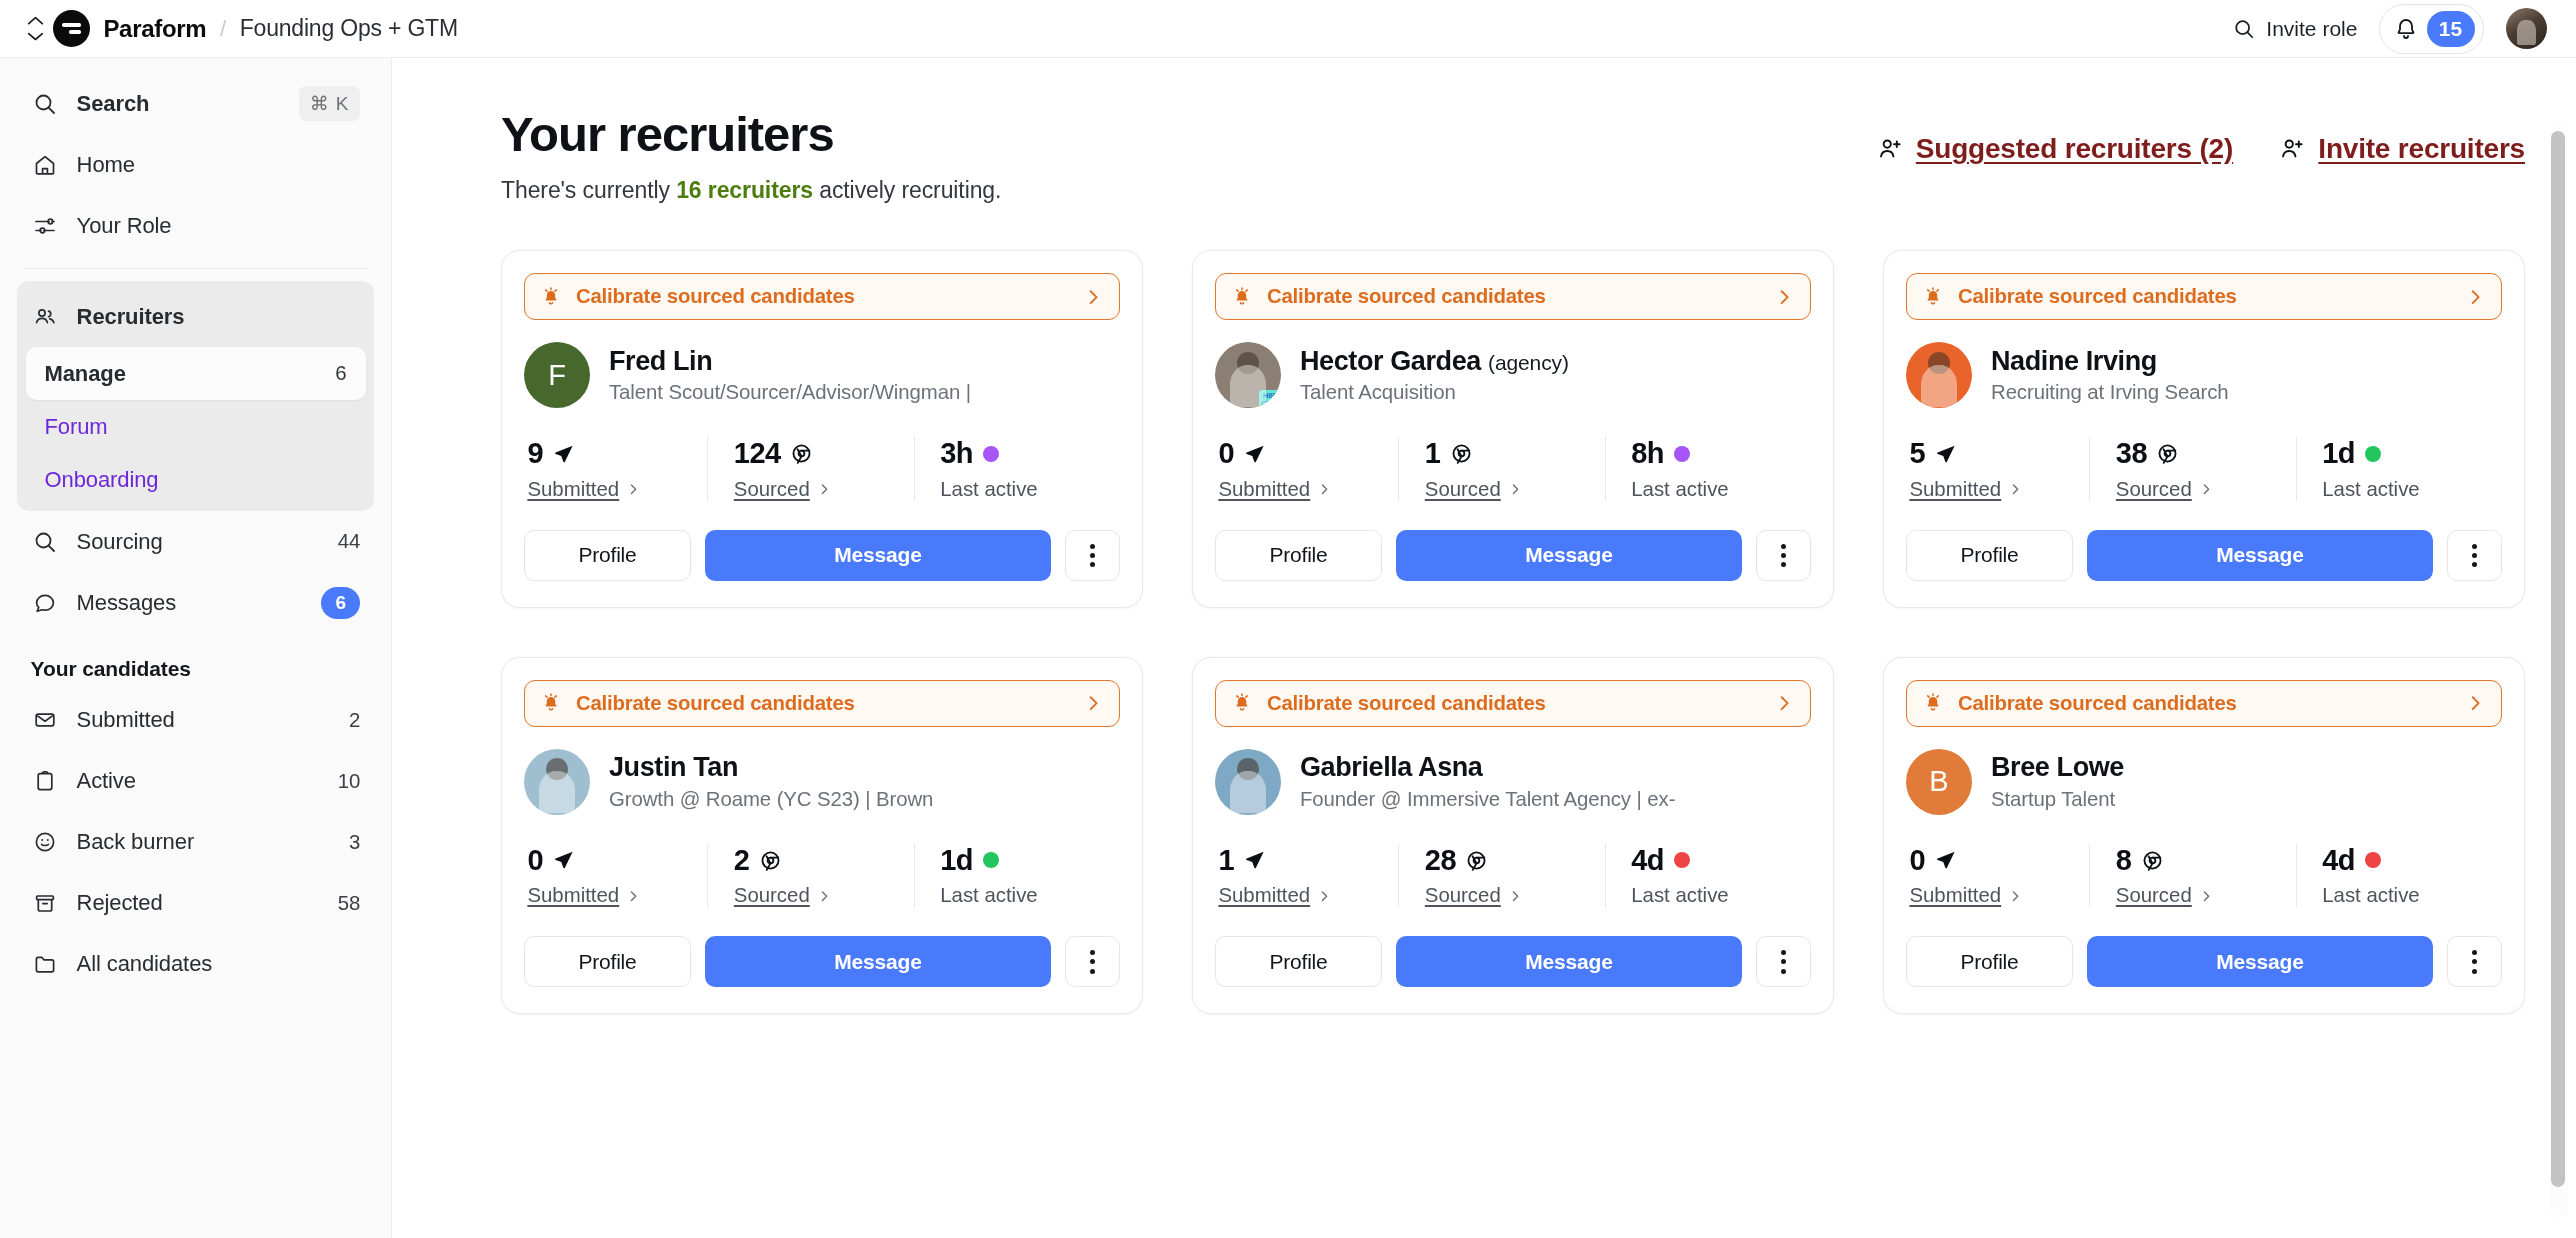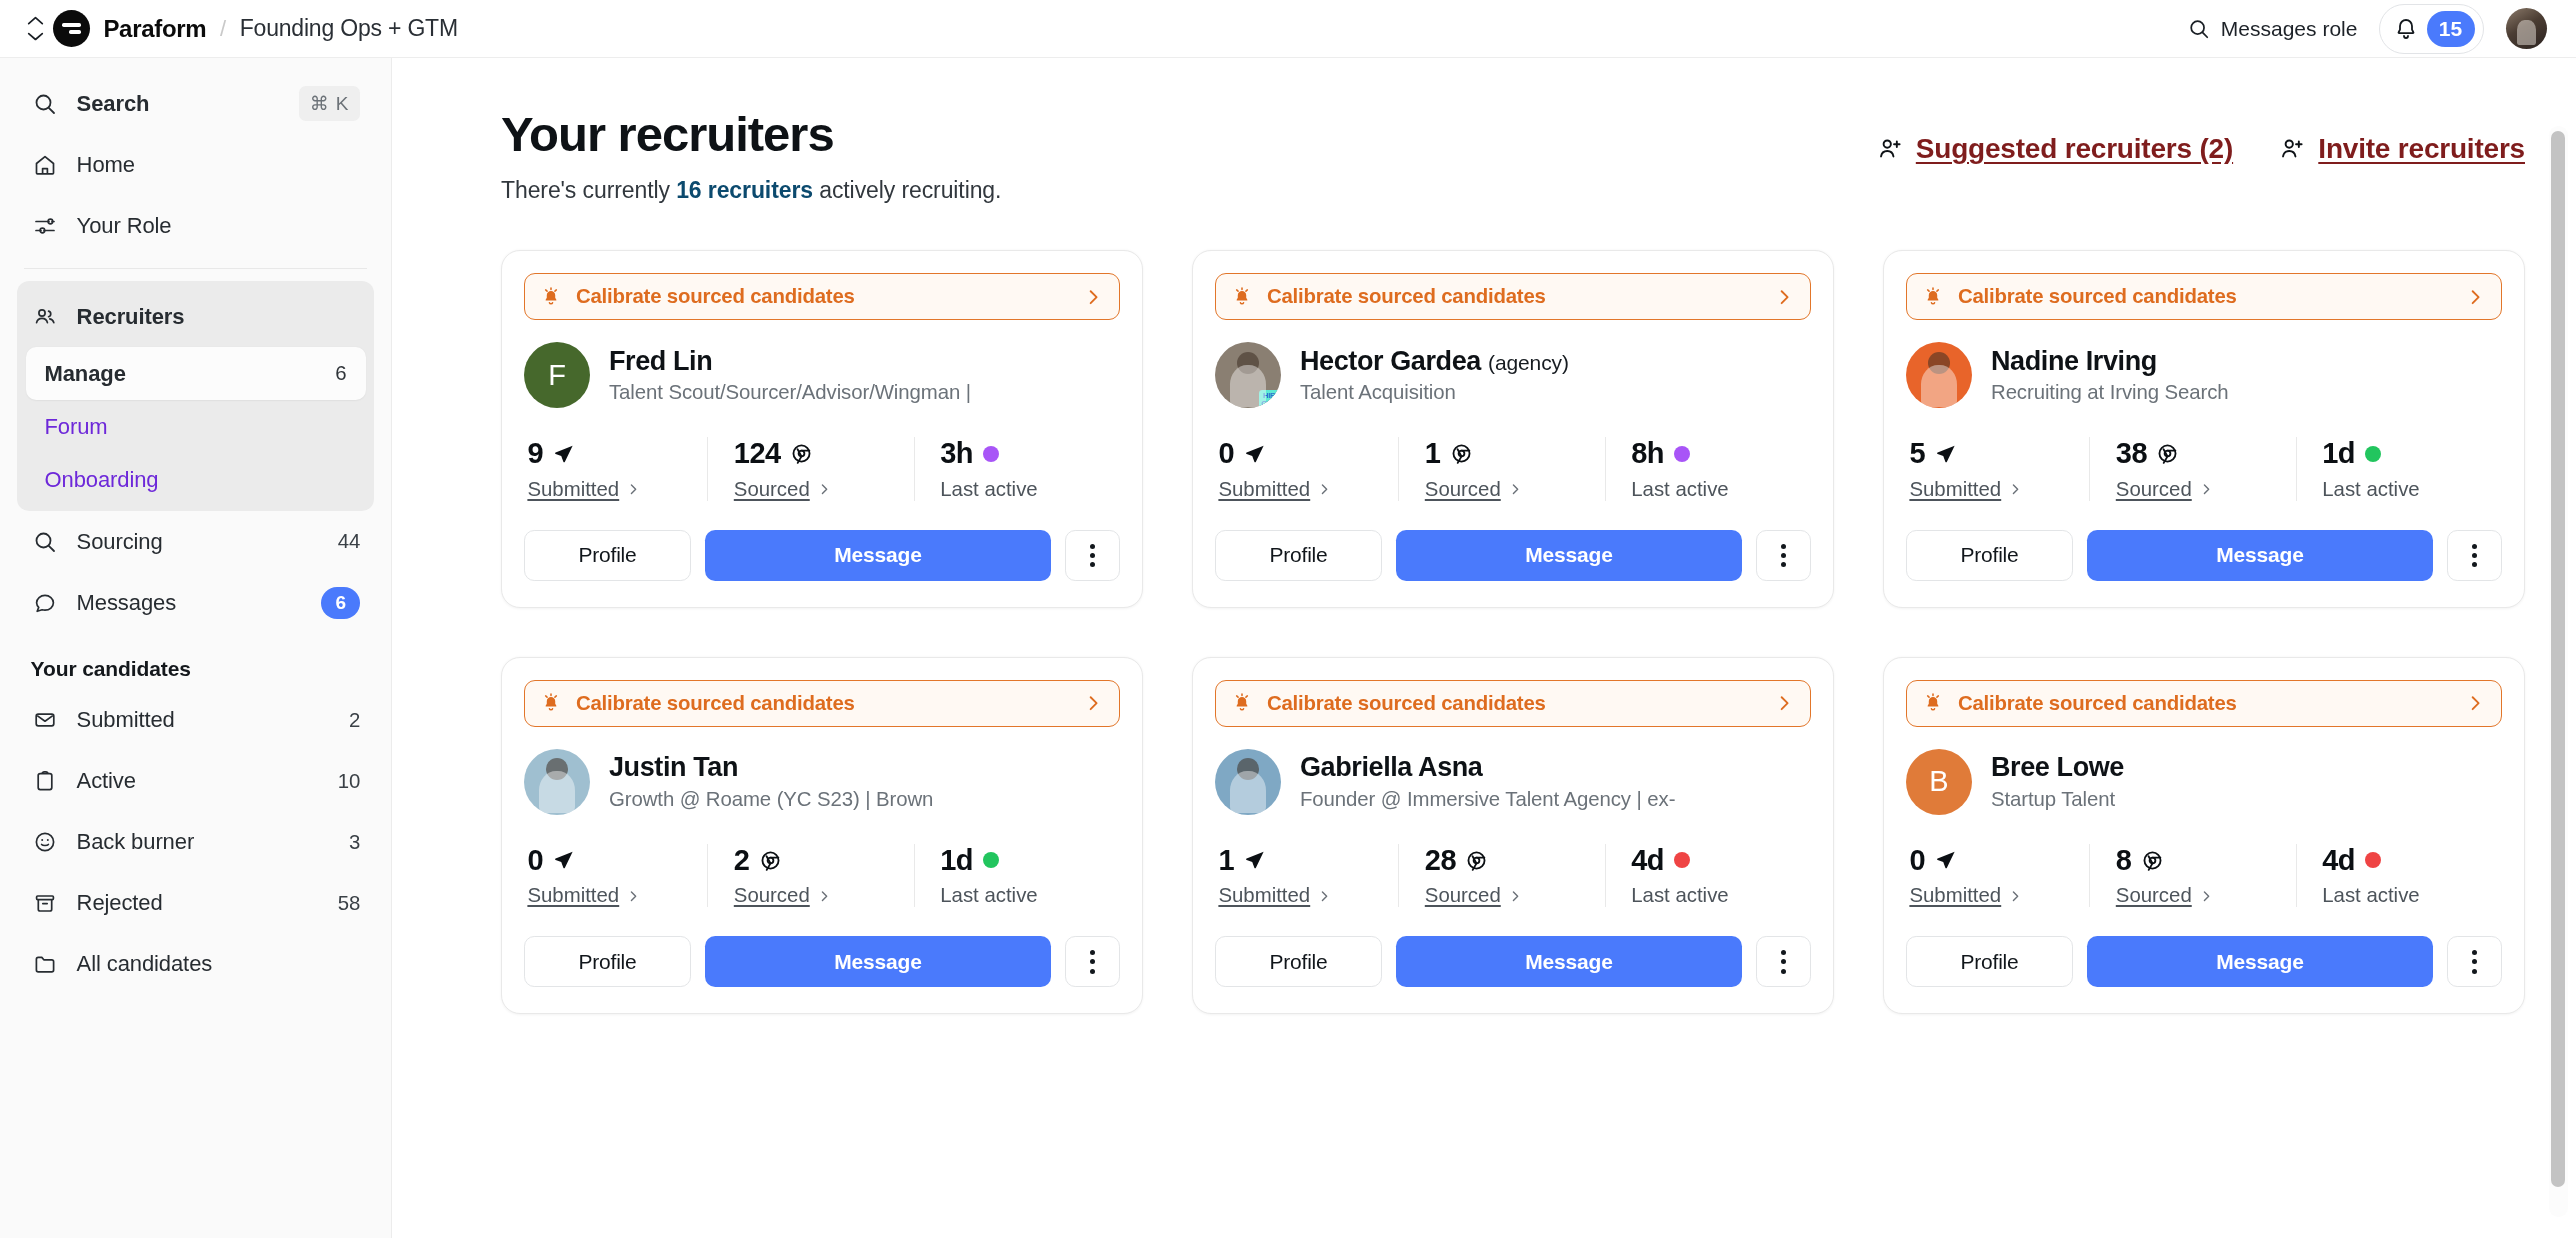--- a/index.html
+++ b/index.html
@@ -111,21 +111,21 @@
   }
 
   
   .main {
     flex: 1; min-width: 0; background: #fff;
     padding: 48px 51px 6px 109px; overflow: hidden; position: relative;
   }
   .page-head { display: flex; align-items: flex-start; }
   .page-title { font-size: 49px; font-weight: 700; letter-spacing: -1px; color: #0e1216; }
   .page-sub { font-size: 23px; color: #32383e; margin-top: 15.3px; letter-spacing: -0.1px; }
-  .page-sub b { font-weight: 700; color: #0c4a6e; }
+  .page-sub b { font-weight: 700; color: #4d7c0f; }
   .head-actions { margin-left: auto; display: flex; align-items: center; gap: 46px; padding-top: 27px; }
   .head-link { display: flex; align-items: center; gap: 13.6px; cursor: pointer; }
   .head-link span {
     font-size: 28px; font-weight: 600; color: #7f1d1d;
     text-decoration: underline; text-underline-offset: 4.3px; letter-spacing: -0.2px;
   }
 
   
   .grid {
     margin-top: 46px;
@@ -236,21 +236,21 @@
     <div class="crumb-sep">/</div>
     <div class="crumb-page">Founding Ops + GTM</div>
   </div>
 
   <div class="tb-right">
     <div class="preview-role">
       <svg width="22" height="22" viewBox="0 0 24 24" fill="none">
         <circle cx="10.5" cy="10.5" r="7" stroke="#1a1f25" stroke-width="1.9"></circle>
         <path d="M15.8 15.8L21 21" stroke="#1a1f25" stroke-width="1.9" stroke-linecap="round"></path>
       </svg>
-      <span>Messages role</span>
+      <span>Invite role</span>
     </div>
     <div class="notif-pill">
       <svg width="24" height="24" viewBox="0 0 24 24" fill="none">
         <path d="M12 3a6 6 0 00-6 6v3.6L4.6 15.2a.6.6 0 00.5.9h13.8a.6.6 0 00.5-.9L18 12.6V9a6 6 0 00-6-6z" stroke="#13181d" stroke-width="1.8" stroke-linejoin="round"></path>
         <path d="M10 19a2 2 0 004 0" stroke="#13181d" stroke-width="1.8" stroke-linecap="round"></path>
       </svg>
       <div class="notif-count">15</div>
     </div>
     <div class="user-avatar"></div>
   </div>

